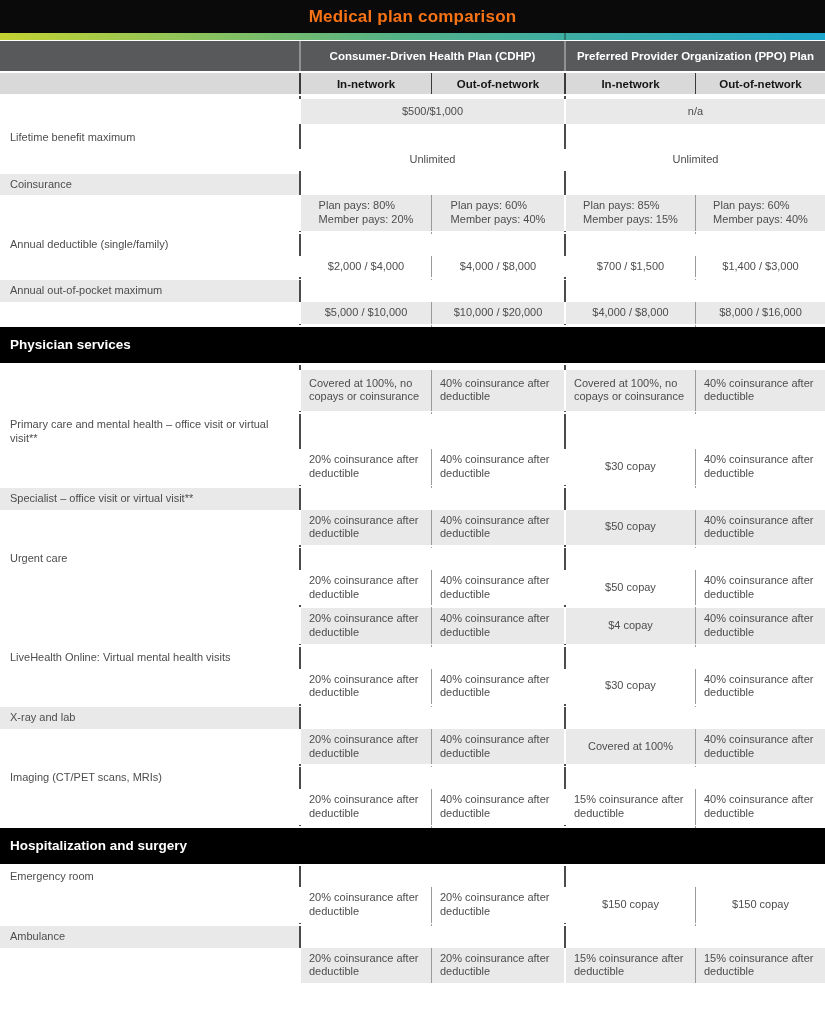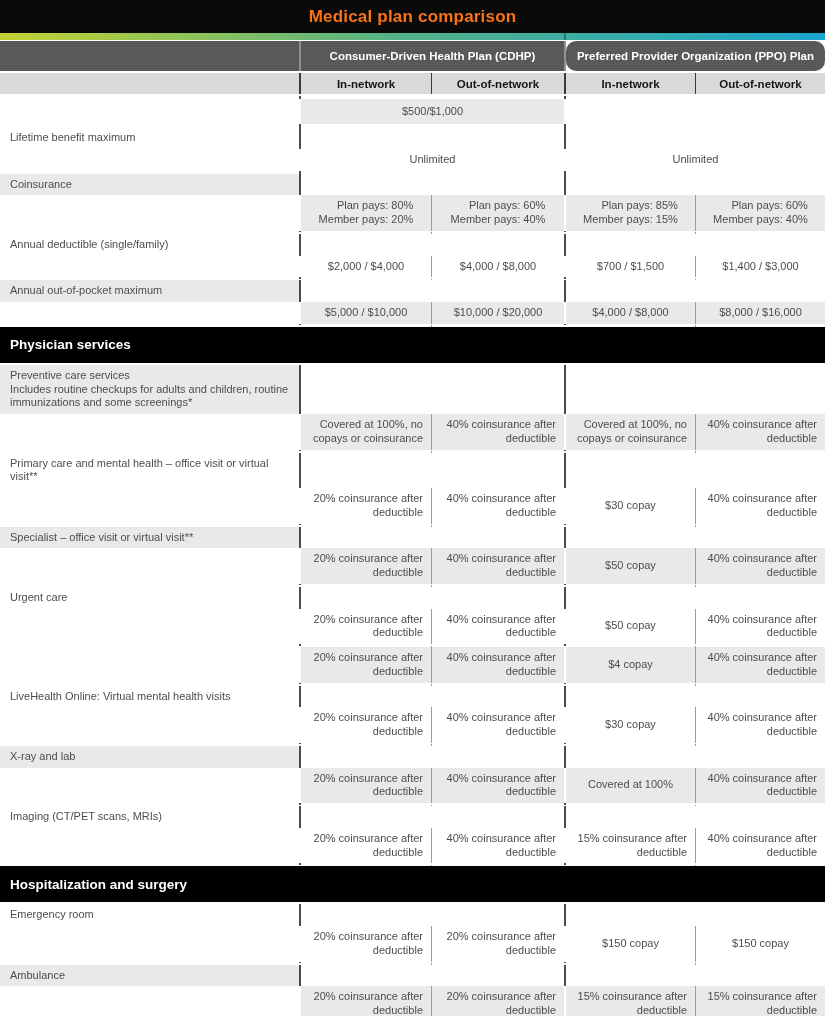--- a/index.html
+++ b/index.html
@@ -12,40 +12,40 @@
   .title-bar h1 { margin:0; color:#f97316; font-size:17px; font-weight:700; letter-spacing:.2px; }
   .stripe { height:7px; position:relative;
             background:linear-gradient(90deg, var(--accent-left,#c3d232), var(--accent-mid,#54b287) 48%, var(--accent-right,#1ca6cd)); }
   .stripe .notch { position:absolute; left:564px; top:0; width:2px; height:100%; background:rgba(0,0,0,.3); }
 
   
   .grid { display:grid; grid-template-columns:299px 2px 130px 1px 132px 2px 129px 1px 129px; width:825px; }
   .lab  { grid-column:1; }
   .vl-a { grid-column:2; } .vl-b { grid-column:4; } .vl-c { grid-column:6; } .vl-d { grid-column:8; }
   .c1 { grid-column:3; } .c2 { grid-column:5; } .c3 { grid-column:7; } .c4 { grid-column:9; }
-  .sp1 { grid-column:3 / span 3; } .sp2 { grid-column:7 / span 3;border-radius:10px; }
+  .sp1 { grid-column:3 / span 3; } .sp2 { grid-column:7 / span 3; }
 
   
   .group-row { min-height:30px; margin-top:1px; }
   .group-row .glabel, .group-row .gname { background:var(--group-header-bg,#58595b); }
   .group-row .gname { color:#fff; font-weight:700; font-size:11.5px; display:flex; align-items:center; justify-content:center; text-align:center; }
   .group-row .vl-a, .group-row .vl-c { background:#909194; }
 
   
   .subheader-row { min-height:21px; margin-top:2px; }
   .subheader-row .shcell { background:var(--subheader-bg,#d9d9d9); color:#161616; font-weight:700; font-size:11.5px;
                            display:flex; align-items:center; justify-content:center;text-align:right; }
   .subheader-row .vl-a, .subheader-row .vl-b, .subheader-row .vl-c, .subheader-row .vl-d { background:#3a3a3b; }
 
   
   .row { min-height:28px; }
   .row.tall { min-height:46px; }
   .row .cell { font-size:11px; line-height:1.25; color:var(--text,#4d4d4f); white-space:pre-line; }
   .row .label { display:flex; align-items:center; text-align:left; padding:4px 10px; }
-  .row .val { display:flex; align-items:center; justify-content:center; text-align:right; padding:4px 8px; }
+  .row .val { display:flex; align-items:center; justify-content:center; text-align:left; padding:4px 8px; }
   .row .vl-a, .row .vl-c, .gap .vl-a, .gap .vl-c, .tail .vl-a, .tail .vl-c { background:var(--thick-line,#4b4b4d); }
   .row .vl-b, .row .vl-d, .gap .vl-b, .gap .vl-d { background:var(--thin-line,#9b9b9c); }
   .shaded { background:var(--row-shaded,#e9e9e9); }
   .plain  { background:var(--row-plain,#ffffff); }
 
   .gap  { height:3px; }
   .gap2 { height:2px; }
 
   
   .section-bar { width:825px; height:36px; background:var(--section-bar-bg,#000); color:#fff;
@@ -88,20 +88,21 @@
       <div class="grid gap2">
         <div class="vl-a"></div>
         <div class="vl-c"></div>
         <div class="vl-b"></div>
         <div class="vl-d"></div>
       </div>
       <div class="grid row">
         <div class="vl-a"></div>
         <div class="vl-c"></div>
         <div class="cell val sp1 shaded">$500/$1,000</div>
+        <div class="cell val sp2 shaded">n/a</div>
       </div>
       <div class="grid gap">
         <div class="vl-a"></div>
         <div class="vl-c"></div>
       </div>
       <div class="grid row">
         <div class="cell label lab plain">Lifetime benefit maximum</div>
         <div class="vl-a"></div>
         <div class="vl-c"></div>
         <div class="cell val sp1 plain">Unlimited</div>
@@ -167,22 +168,20 @@
         <div class="vl-d"></div>
       </div>
       <div class="section-bar">Physician services</div>
       <div class="grid gap2">
         <div class="vl-a"></div>
         <div class="vl-c"></div>
         <div class="vl-b"></div>
         <div class="vl-d"></div>
       </div>
       <div class="grid row tall">
-        <div class="cell label lab shaded">Preventive care services
-Includes routine checkups for adults and children, routine immunizations and some screenings*</div>
         <div class="vl-a"></div>
         <div class="vl-c"></div>
         <div class="cell val c1 shaded">Covered at 100%, no copays or coinsurance</div>
         <div class="vl-b"></div>
         <div class="cell val c2 shaded">40% coinsurance after deductible</div>
         <div class="cell val c3 shaded">Covered at 100%, no copays or coinsurance</div>
         <div class="vl-d"></div>
         <div class="cell val c4 shaded">40% coinsurance after deductible</div>
       </div>
       <div class="grid gap">

